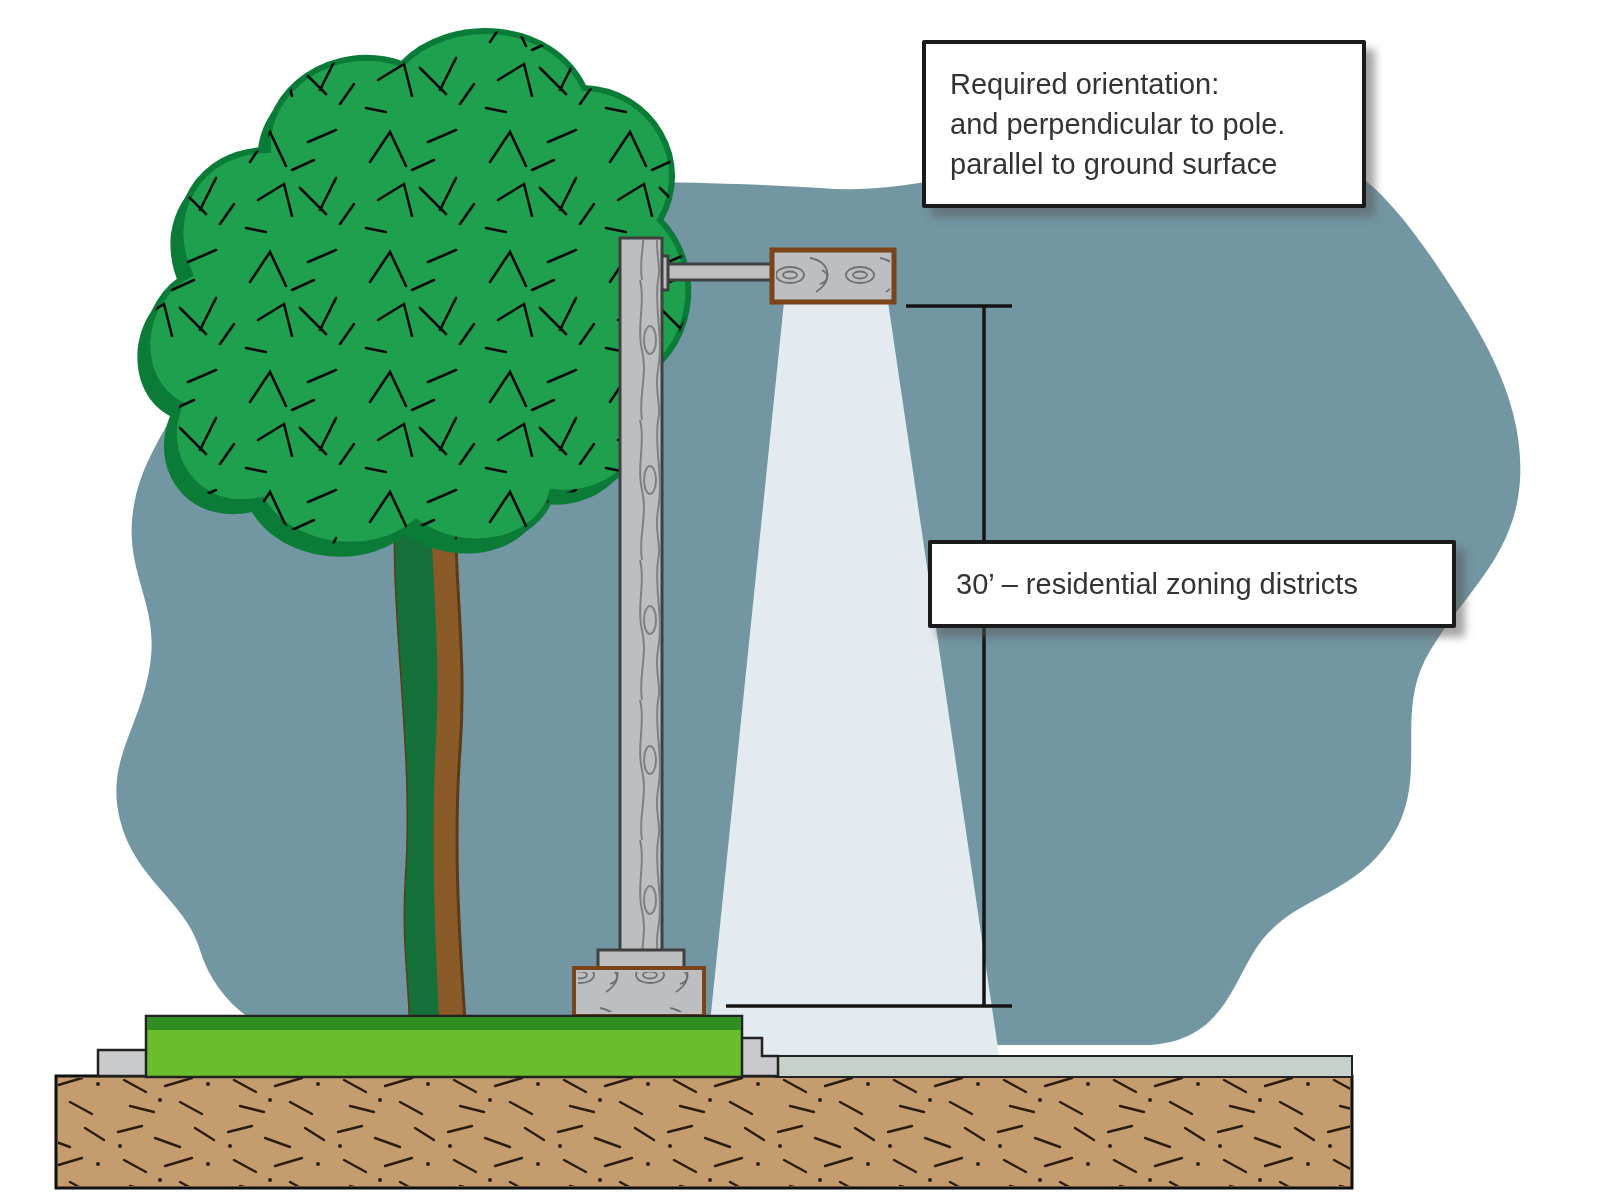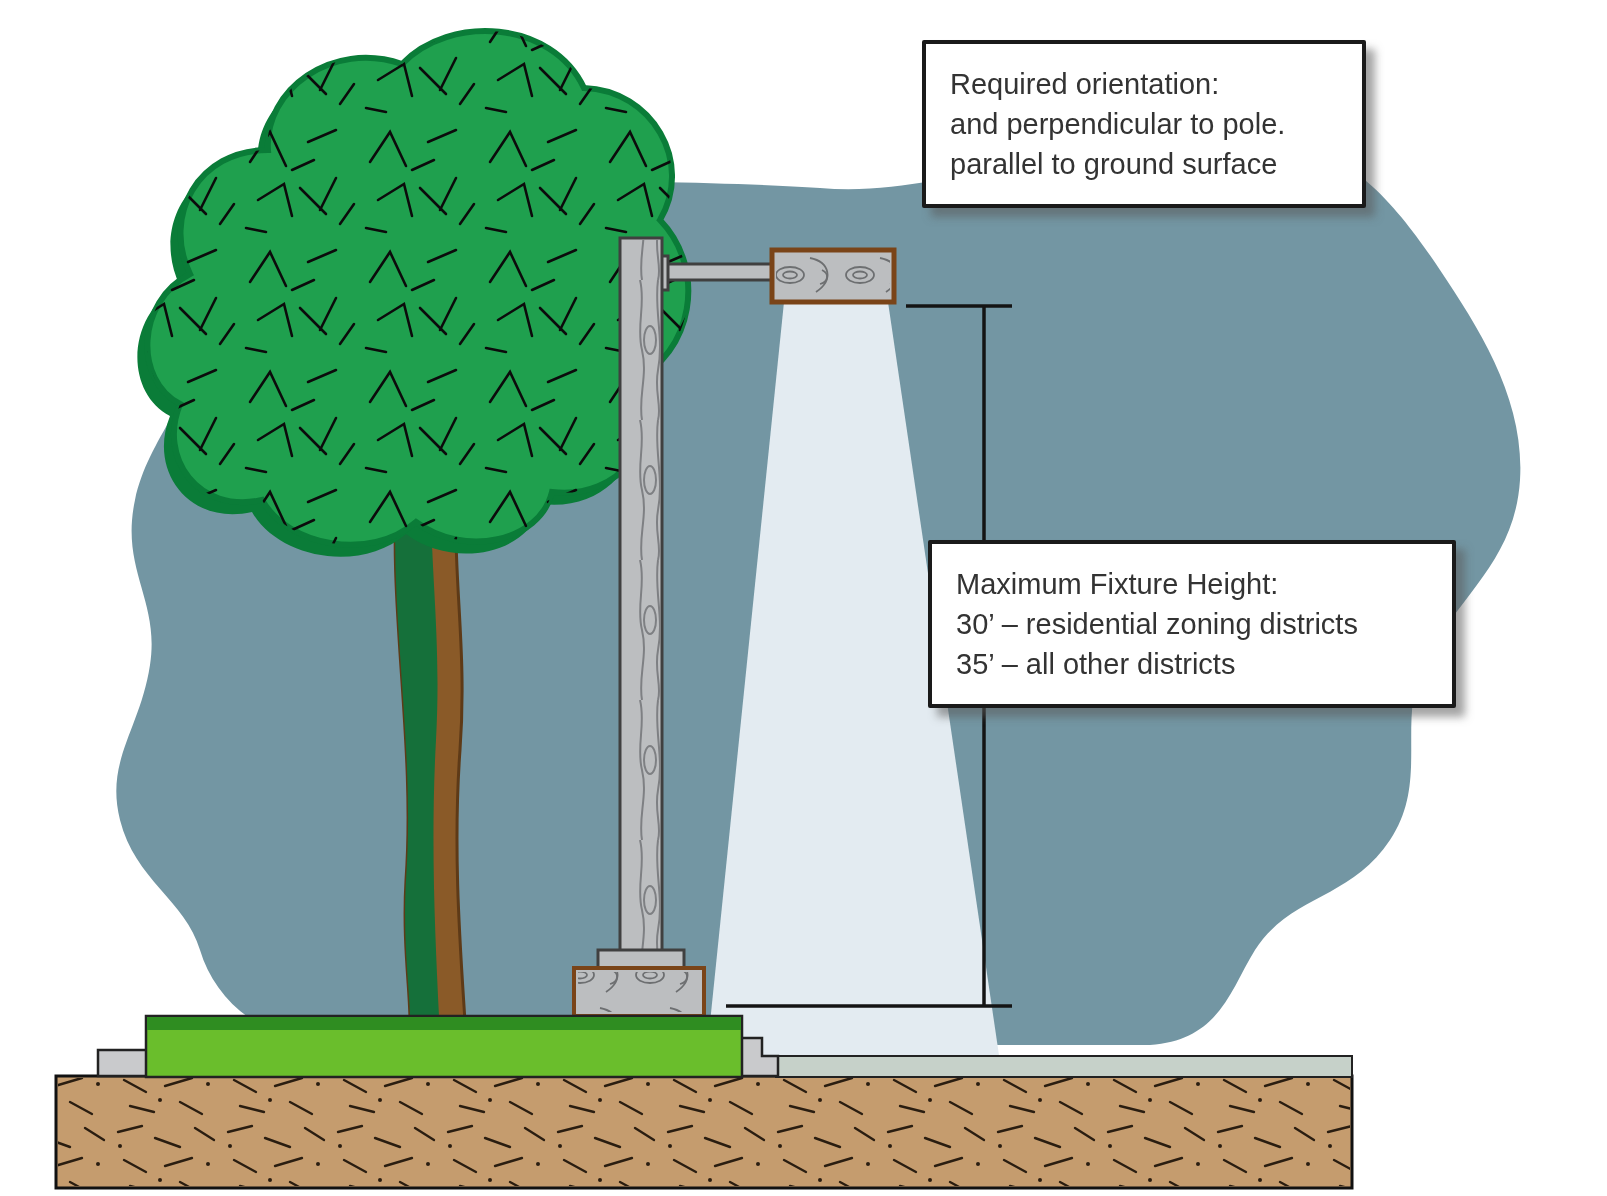--- a/index.html
+++ b/index.html
@@ -183,18 +183,16 @@
     </g>
   </svg>
 
   <div class="callout callout-orientation">
     <div>Required orientation:</div>
     <div>and perpendicular to pole.</div>
     <div>parallel to ground surface</div>
   </div>
 
   <div class="callout callout-height">
-    <div>Maximum Fixture Height:</div>
     <div>30’ – residential zoning districts</div>
-    <div>35’ – all other districts</div>
   </div>
 
 </div>
 
 </body></html>

